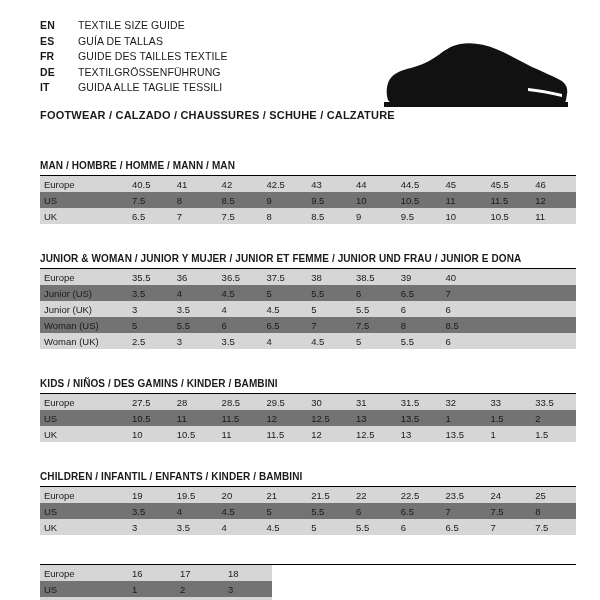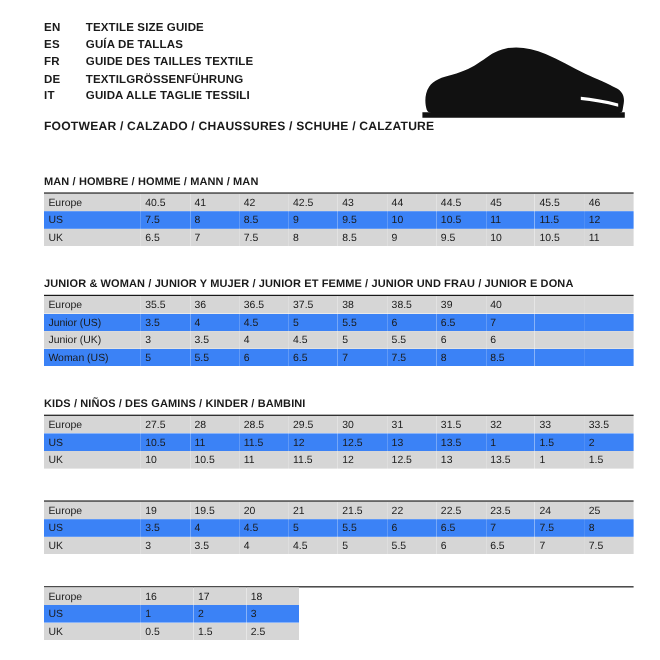--- a/index.html
+++ b/index.html
@@ -36,21 +36,21 @@
     padding: 0;
     vertical-align: top;
     white-space: nowrap;
   }
   .lang-code {
     width: 38px;
     font-weight: bold;
     letter-spacing: 0.2px;
   }
   .lang-title {
-    font-weight: bold;
+    font-weight: normal;
     letter-spacing: 0.1px;
   }
   .shoe-wrap {
     position: absolute;
     right: 6px;
     top: 20px;
     width: 190px;
     height: 74px;
   }
   .footwear-line {
@@ -88,21 +88,21 @@
     height: 16px;
     padding: 0 0 0 4px;
     border: none;
     white-space: nowrap;
     overflow: hidden;
   }
   table.size tr.shaded td {
     background: #d6d6d6;
   }
   table.size tr.plain td {
-    background: #3b82f6;
+    background: #737373;
   }
   td.rowlabel {
     width: 84px;
   }
   table.size.babies {
     width: 232px;
   }
 </style>
 </head>
 <body>
@@ -241,20 +241,33 @@
         <tr class="plain">
           <td class="rowlabel">Woman (US)</td>
           <td>5</td>
           <td>5.5</td>
           <td>6</td>
           <td>6.5</td>
           <td>7</td>
           <td>7.5</td>
           <td>8</td>
           <td>8.5</td>
+          <td></td>
+          <td></td>
+        </tr>
+        <tr class="shaded">
+          <td class="rowlabel">Woman (UK)</td>
+          <td>2.5</td>
+          <td>3</td>
+          <td>3.5</td>
+          <td>4</td>
+          <td>4.5</td>
+          <td>5</td>
+          <td>5.5</td>
+          <td>6</td>
           <td></td>
           <td></td>
         </tr>
       </tbody>
     </table>
   </div>
 
   <div class="section">
     <div class="section-title">KIDS / NIÑOS / DES GAMINS / KINDER / BAMBINI</div>
     <div class="divider"></div>
@@ -297,20 +310,21 @@
           <td>13</td>
           <td>13.5</td>
           <td>1</td>
           <td>1.5</td>
         </tr>
       </tbody>
     </table>
   </div>
 
   <div class="section">
+    <div class="section-title">CHILDREN / INFANTIL / ENFANTS / KINDER / BAMBINI</div>
     <div class="divider"></div>
     <table class="size">
       <tbody>
         <tr class="shaded">
           <td class="rowlabel">Europe</td>
           <td>19</td>
           <td>19.5</td>
           <td>20</td>
           <td>21</td>
           <td>21.5</td>

